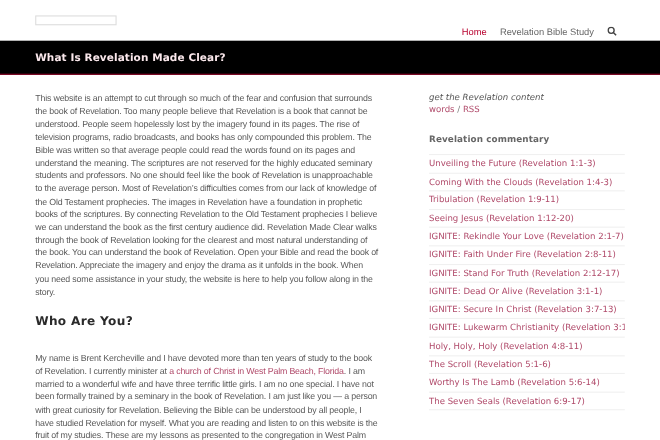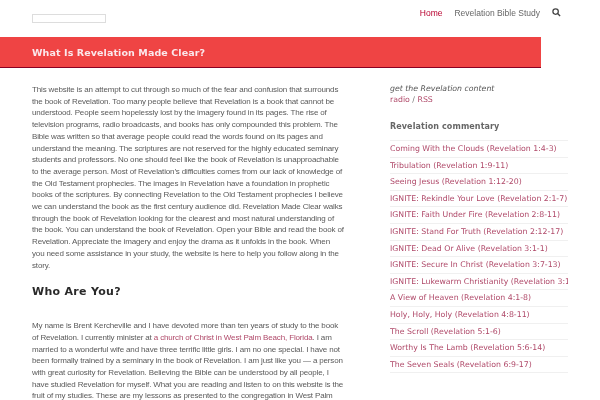--- a/index.html
+++ b/index.html
@@ -1,27 +1,27 @@
 <!DOCTYPE html>
 <html><head>
   <meta charset="utf-8">
   <style>
     * { box-sizing: border-box; margin: 0; padding: 0; }
     html, body { width: 600px; height: 400px; overflow: hidden; background: #ffffff; }
     body { font-family: "Liberation Sans", sans-serif; color: #555; position: relative; }
 
     .header { position: absolute; left: 0; top: 0; width: 600px; height: 37px; background: #fff; }
     .logo-box { position: absolute; left: 32px; top: 14px; width: 74px; height: 9px; border: 1px solid #ddd; background: #fff; }
-    .nav { position: absolute; right: 38px; top: 8px; display: flex; align-items: center; font-size: 8.5px; }
+    .nav { position: absolute; right: 38px; top: 24px; display: flex; align-items: center; font-size: 8.5px; }
     .nav-item { margin-left: 12px; color: #666; cursor: pointer; white-space: nowrap; }
     .nav-item.active { color: #b8002e; }
     .search-icon { margin-left: 12px; width: 10px; height: 10px; position: relative; cursor: pointer; }
     .search-icon svg { display: block; }
 
-    .banner { position: absolute; left: 0; top: 37px; width: 541px; height: 31px; background: #ef4444; border-bottom: 1px solid #8a0022; }
+    .banner { position: absolute; left: 0; top: 37px; width: 600px; height: 31px; background: #000000; border-bottom: 1px solid #8a0022; }
     .banner-title { position: absolute; left: 32px; top: 10px; color: #fbe8ec; font-size: 9.5px; font-family: "DejaVu Sans", sans-serif; letter-spacing: 0.1px; }
 
     .main { position: absolute; left: 32px; top: 84px; width: 312px; }
     .para { font-size: 8px; line-height: 11.7px; color: #5a5a5a; font-family: Liberation Sans, sans-serif; letter-spacing: -0.15px; }
     .para a { color: #b04a6a; text-decoration: none; cursor: pointer; }
     .h2 { font-size: 11px; font-weight: bold; color: #2a2a2a; margin-top: 14px; margin-bottom: 22px; font-family: "DejaVu Sans", sans-serif; letter-spacing: 0.3px; }
 
     .sidebar { position: absolute; left: 390px; top: 84px; width: 178px; font-family: "DejaVu Sans", sans-serif; }
     .side-text { font-size: 7.8px; color: #555; line-height: 10.5px; font-style: italic; }
     .side-links { font-size: 7.8px; line-height: 10.5px; }
@@ -55,32 +55,32 @@
 
 <div class="main">
   <p class="para">This website is an attempt to cut through so much of the fear and confusion that surrounds the book of Revelation. Too many people believe that Revelation is a book that cannot be understood. People seem hopelessly lost by the imagery found in its pages. The rise of television programs, radio broadcasts, and books has only compounded this problem. The Bible was written so that average people could read the words found on its pages and understand the meaning. The scriptures are not reserved for the highly educated seminary students and professors. No one should feel like the book of Revelation is unapproachable to the average person. Most of Revelation’s difficulties comes from our lack of knowledge of the Old Testament prophecies. The images in Revelation have a foundation in prophetic books of the scriptures. By connecting Revelation to the Old Testament prophecies I believe we can understand the book as the first century audience did. Revelation Made Clear walks through the book of Revelation looking for the clearest and most natural understanding of the book. You can understand the book of Revelation. Open your Bible and read the book of Revelation. Appreciate the imagery and enjoy the drama as it unfolds in the book. When you need some assistance in your study, the website is here to help you follow along in the story.</p>
   <h2 class="h2">Who Are You?</h2>
   <p class="para"><span>My name is Brent Kercheville and I have devoted more than ten years of study to the book of Revelation. I currently minister at </span><a>a church of Christ in West Palm Beach, Florida</a><span>. I am married to a wonderful wife and have three terrific little girls. I am no one special. I have not been formally trained by a seminary in the book of Revelation. I am just like you — a person with great curiosity for Revelation. Believing the Bible can be understood by all people, I have studied Revelation for myself. What you are reading and listen to on this website is the fruit of my studies. These are my lessons as presented to the congregation in West Palm Beach. I do not pretend to assert that this website is the definitive answer for every difficulty in Revelation. I also plan to continue to study the book once this series is completed. Therefore, I expect that I will see more things and “tweak” my views as I continue to study Revelation. But even with</span></p>
 </div>
 
 <aside class="sidebar">
   <div class="side-text">get the Revelation content</div>
   <div class="side-links">
-    <a>radio</a><span class="sep"> / </span><a>RSS</a>
+    <a>words</a><span class="sep"> / </span><a>RSS</a>
   </div>
   <div class="side-title">Revelation commentary</div>
   <ul class="side-list">
+    <li><a>Unveiling the Future (Revelation 1:1-3)</a></li>
     <li><a>Coming With the Clouds (Revelation 1:4-3)</a></li>
     <li><a>Tribulation (Revelation 1:9-11)</a></li>
     <li><a>Seeing Jesus (Revelation 1:12-20)</a></li>
     <li><a>IGNITE: Rekindle Your Love (Revelation 2:1-7)</a></li>
     <li><a>IGNITE: Faith Under Fire (Revelation 2:8-11)</a></li>
     <li><a>IGNITE: Stand For Truth (Revelation 2:12-17)</a></li>
     <li><a>IGNITE: Dead Or Alive (Revelation 3:1-1)</a></li>
     <li><a>IGNITE: Secure In Christ (Revelation 3:7-13)</a></li>
     <li><a>IGNITE: Lukewarm Christianity (Revelation 3:14-22)</a></li>
-    <li><a>A View of Heaven (Revelation 4:1-8)</a></li>
     <li><a>Holy, Holy, Holy (Revelation 4:8-11)</a></li>
     <li><a>The Scroll (Revelation 5:1-6)</a></li>
     <li><a>Worthy Is The Lamb (Revelation 5:6-14)</a></li>
     <li><a>The Seven Seals (Revelation 6:9-17)</a></li>
   </ul>
 </aside>
 
 </body></html>

